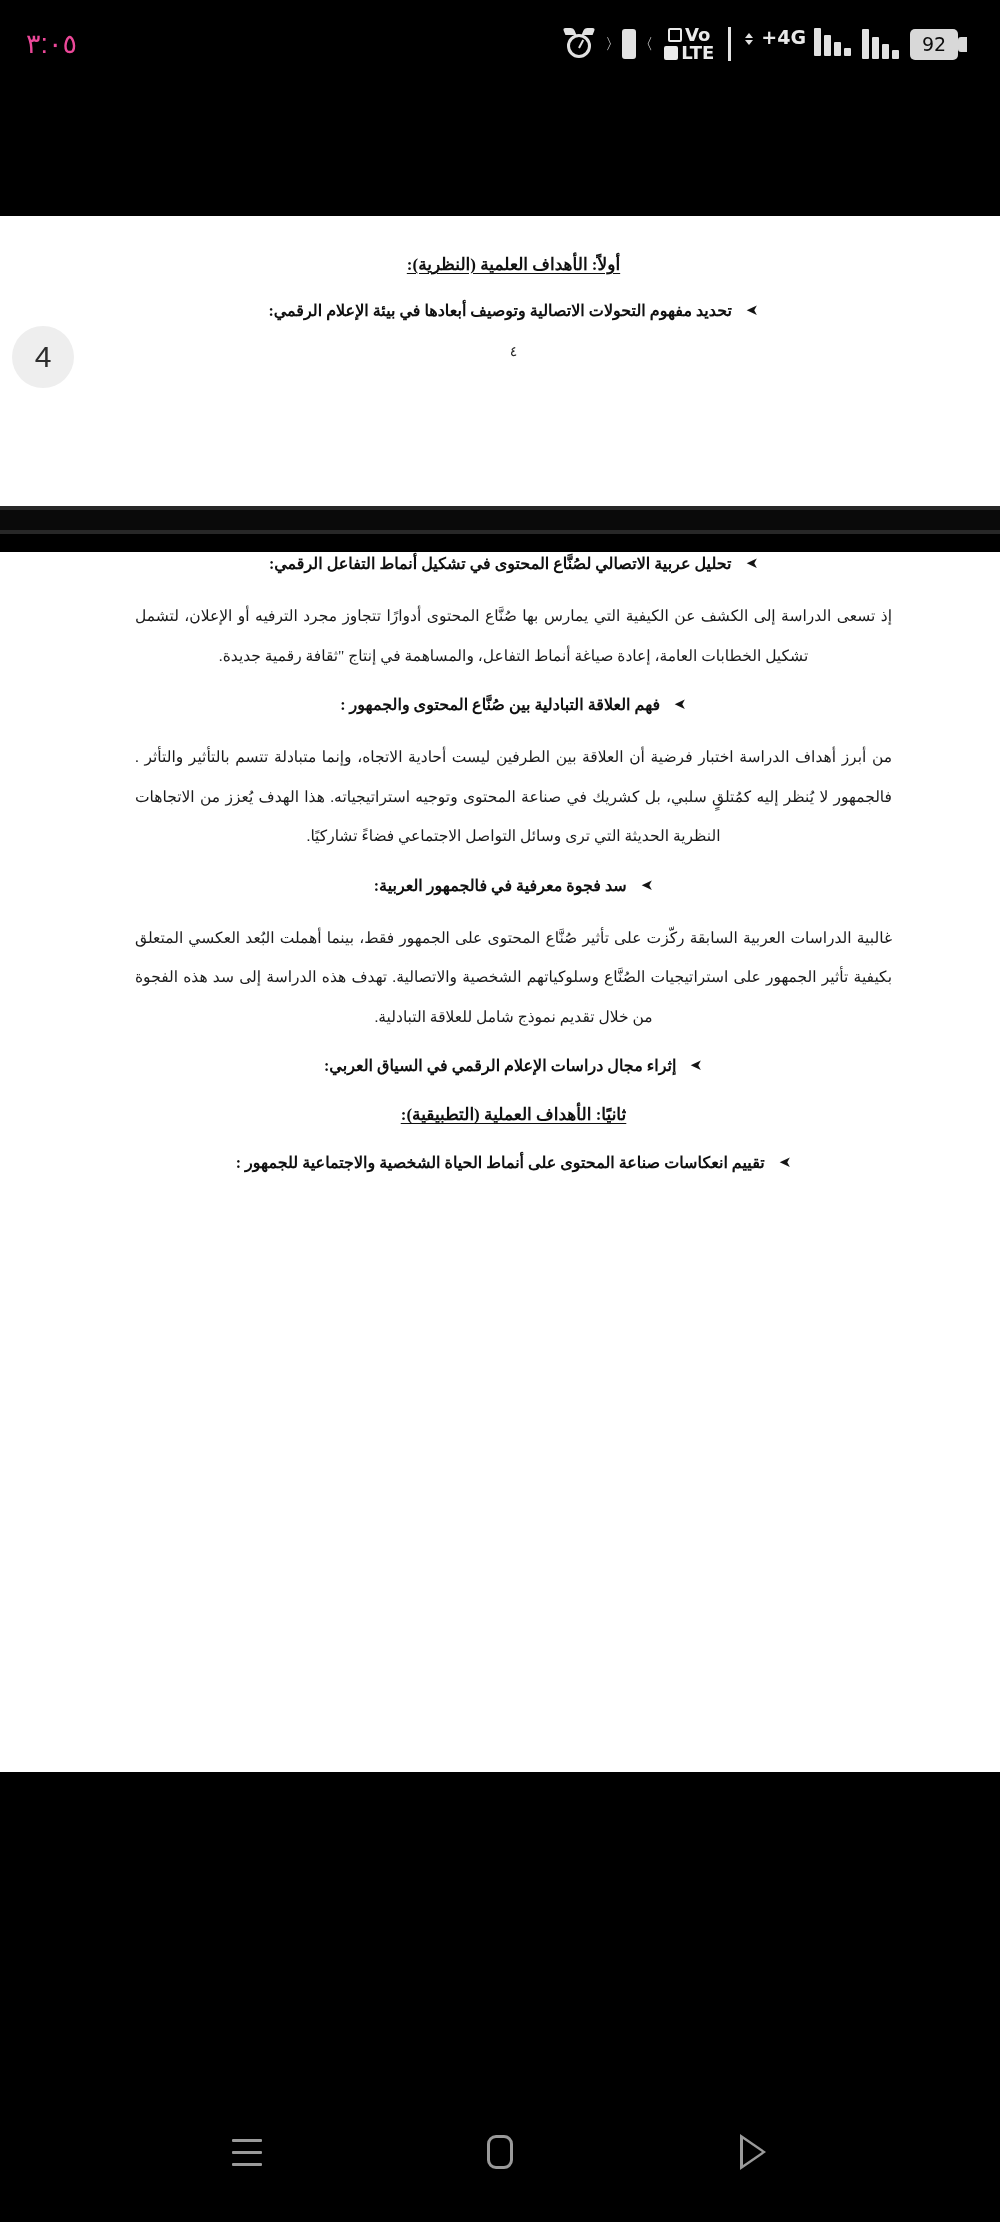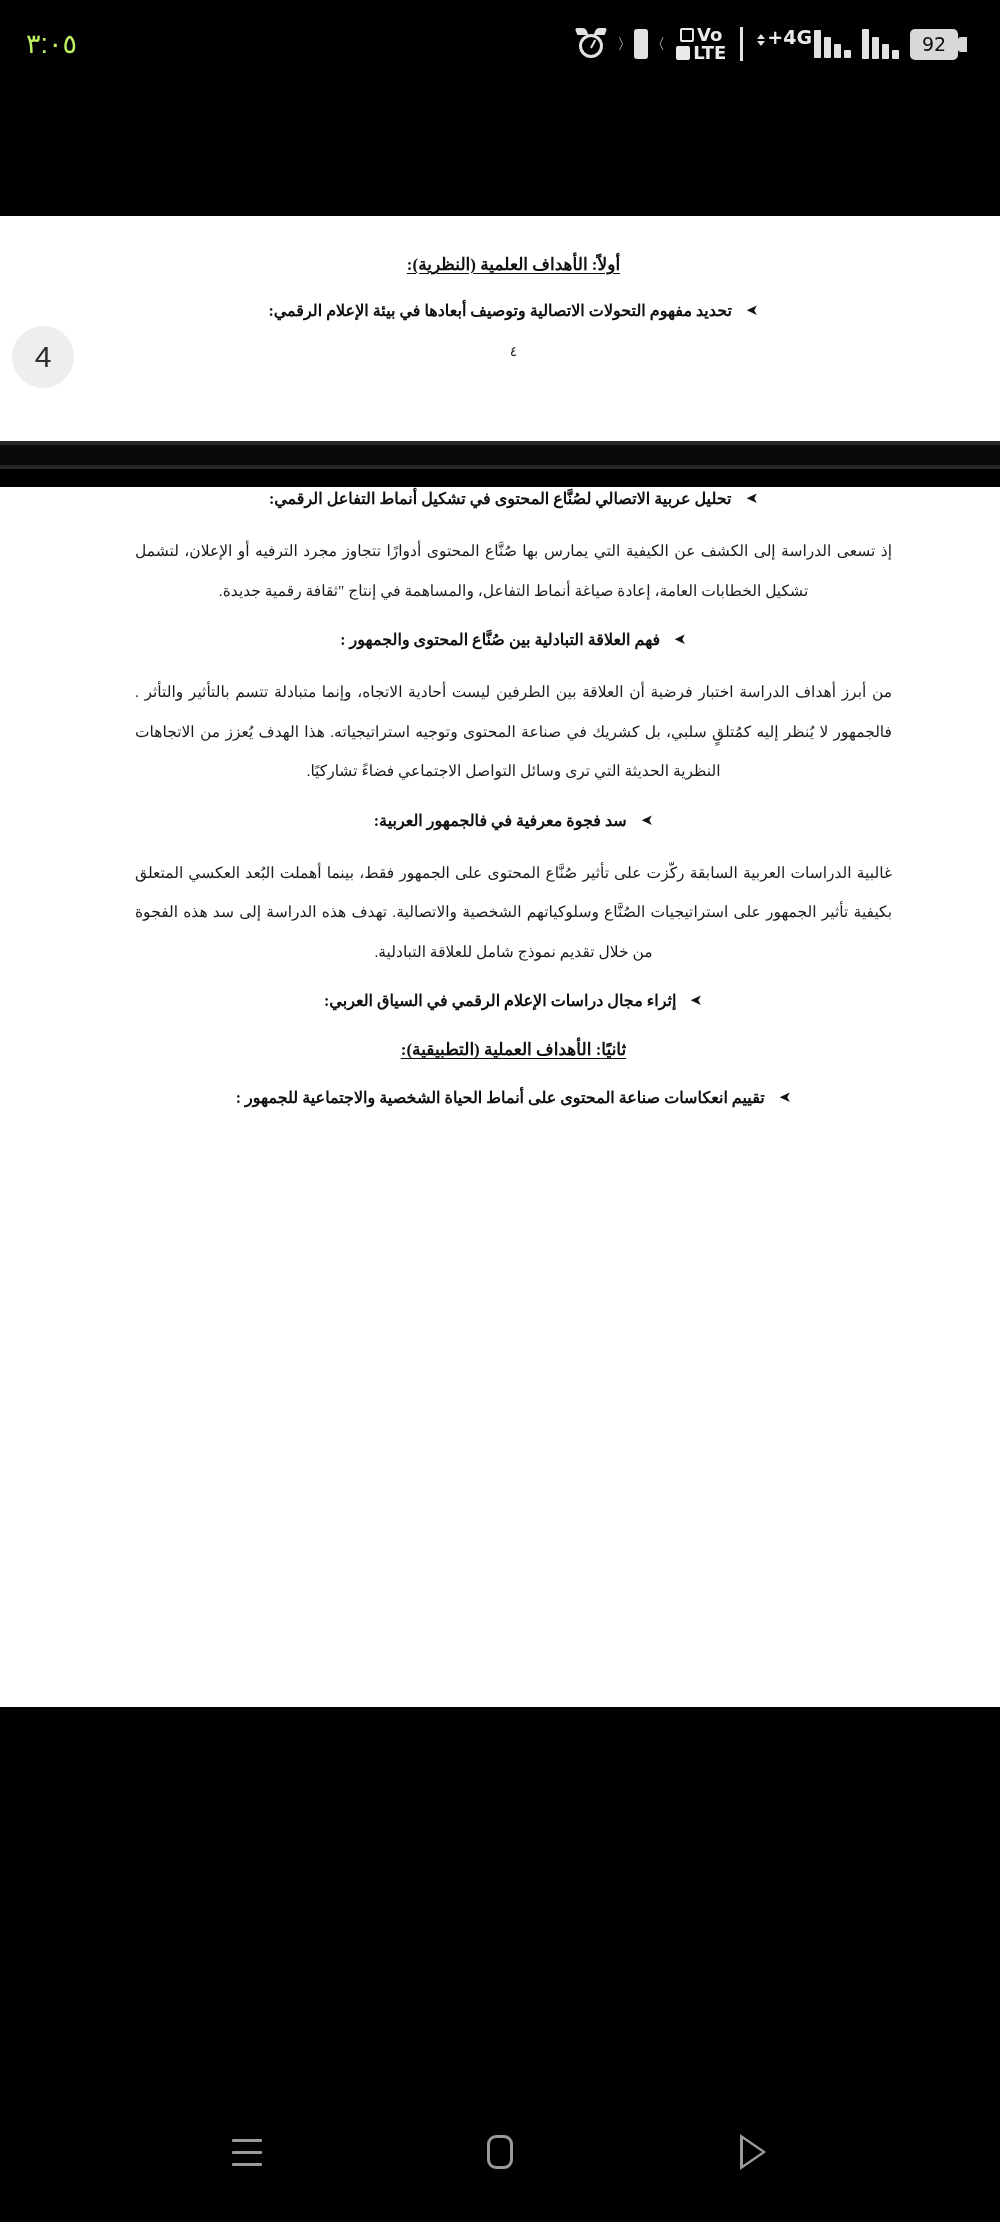--- a/index.html
+++ b/index.html
@@ -35,21 +35,21 @@
     display: flex;
     align-items: center;
     gap: 11px;
   }
   .status-right {
     display: flex;
     align-items: center;
   }
 
   .clock-text {
-    color: #bef264;
+    color: #ec4899;
     font-family: Liberation Sans, sans-serif;
     font-size: 27px;
     letter-spacing: 0.5px;
     line-height: 1;
   }
 
   
   .battery {
     position: relative;
     display: flex;
@@ -91,22 +91,22 @@
     background: #e2e2e2;
     border-radius: 1px;
   }
   .bars i:nth-child(1) { height: 9px; }
   .bars i:nth-child(2) { height: 15px; }
   .bars i:nth-child(3) { height: 22px; }
   .bars i:nth-child(4) { height: 30px; }
 
   .net-group {
     display: flex;
-    align-items: center;
-    gap: 2px;
+    align-items: flex-start;
+    gap: 8px;
   }
   .net-arrows {
     display: flex;
     flex-direction: column;
     align-items: center;
     justify-content: flex-end;
     height: 30px;
     padding-bottom: 13px;
   }
   .tri-up, .tri-down {
@@ -227,21 +227,21 @@
     flex: 0 0 auto;
     overflow: hidden;
   }
 
   
   .page {
     background: #ffffff;
     position: relative;
     width: 1000px;
   }
-  .page.one { height: 225px; padding: 30px 0 0 0; }
+  .page.one { height: 290px; padding: 30px 0 0 0; }
   .page-gap {
     height: 28px;
     background: #0a0a0a;
     position: relative;
   }
   .page-gap::before,
   .page-gap::after {
     content: "";
     position: absolute;
     left: 0; right: 0;

